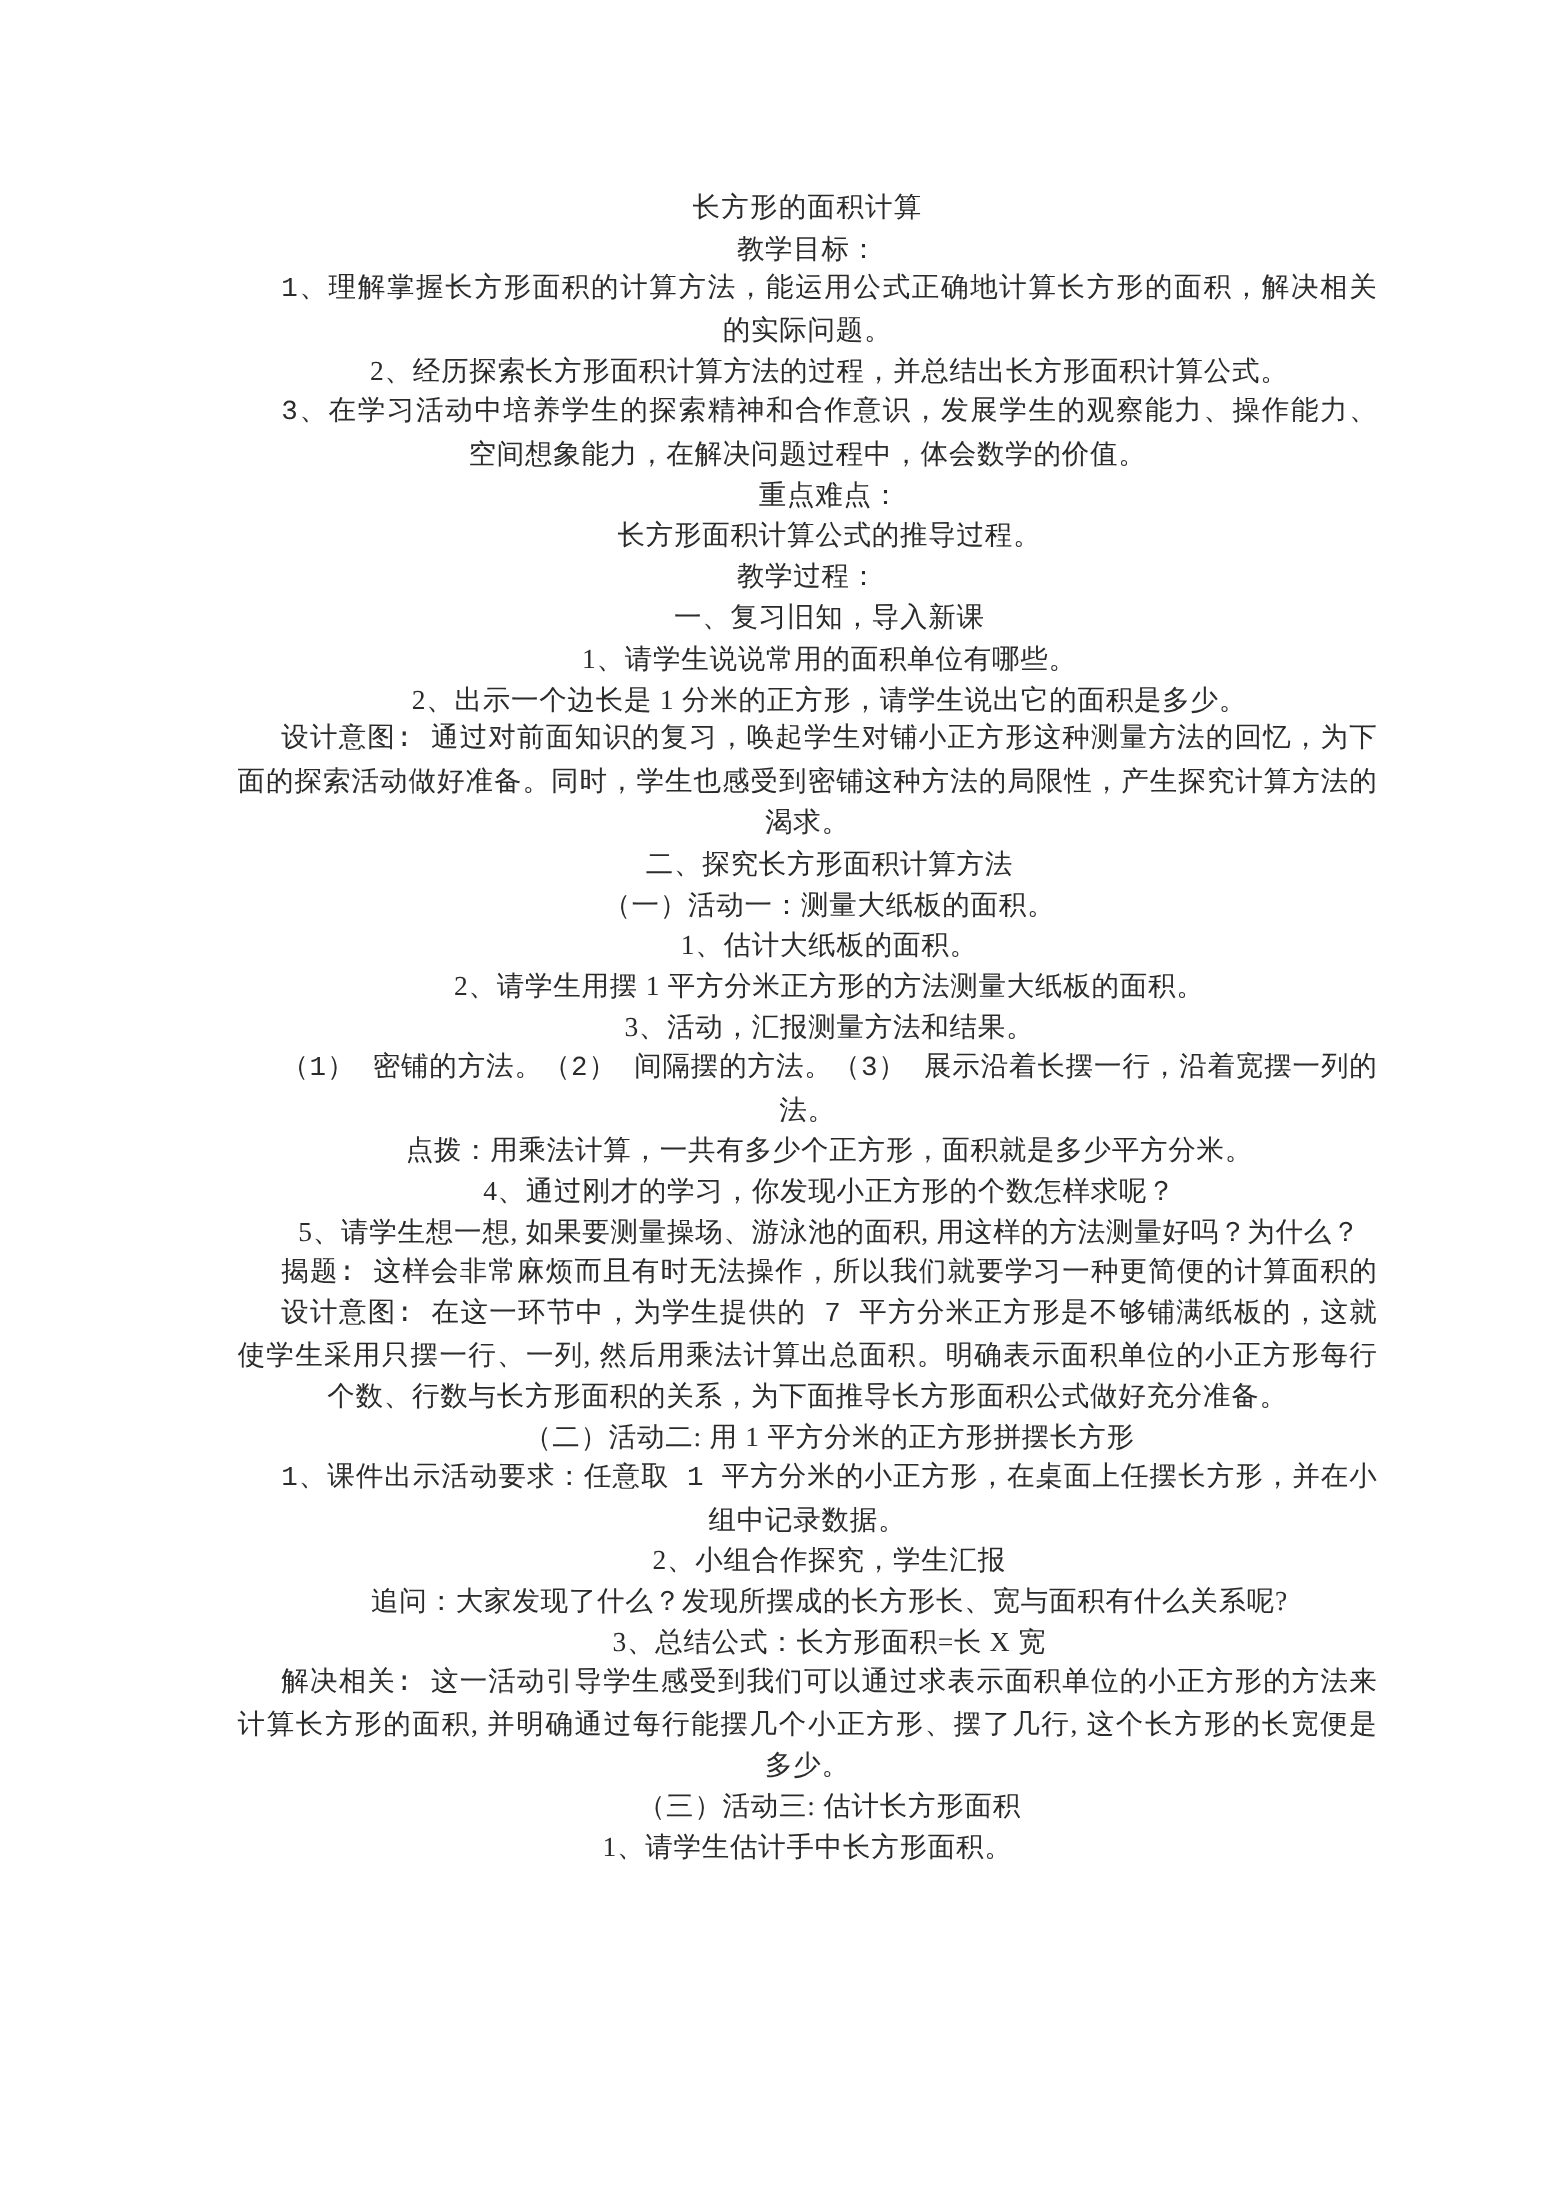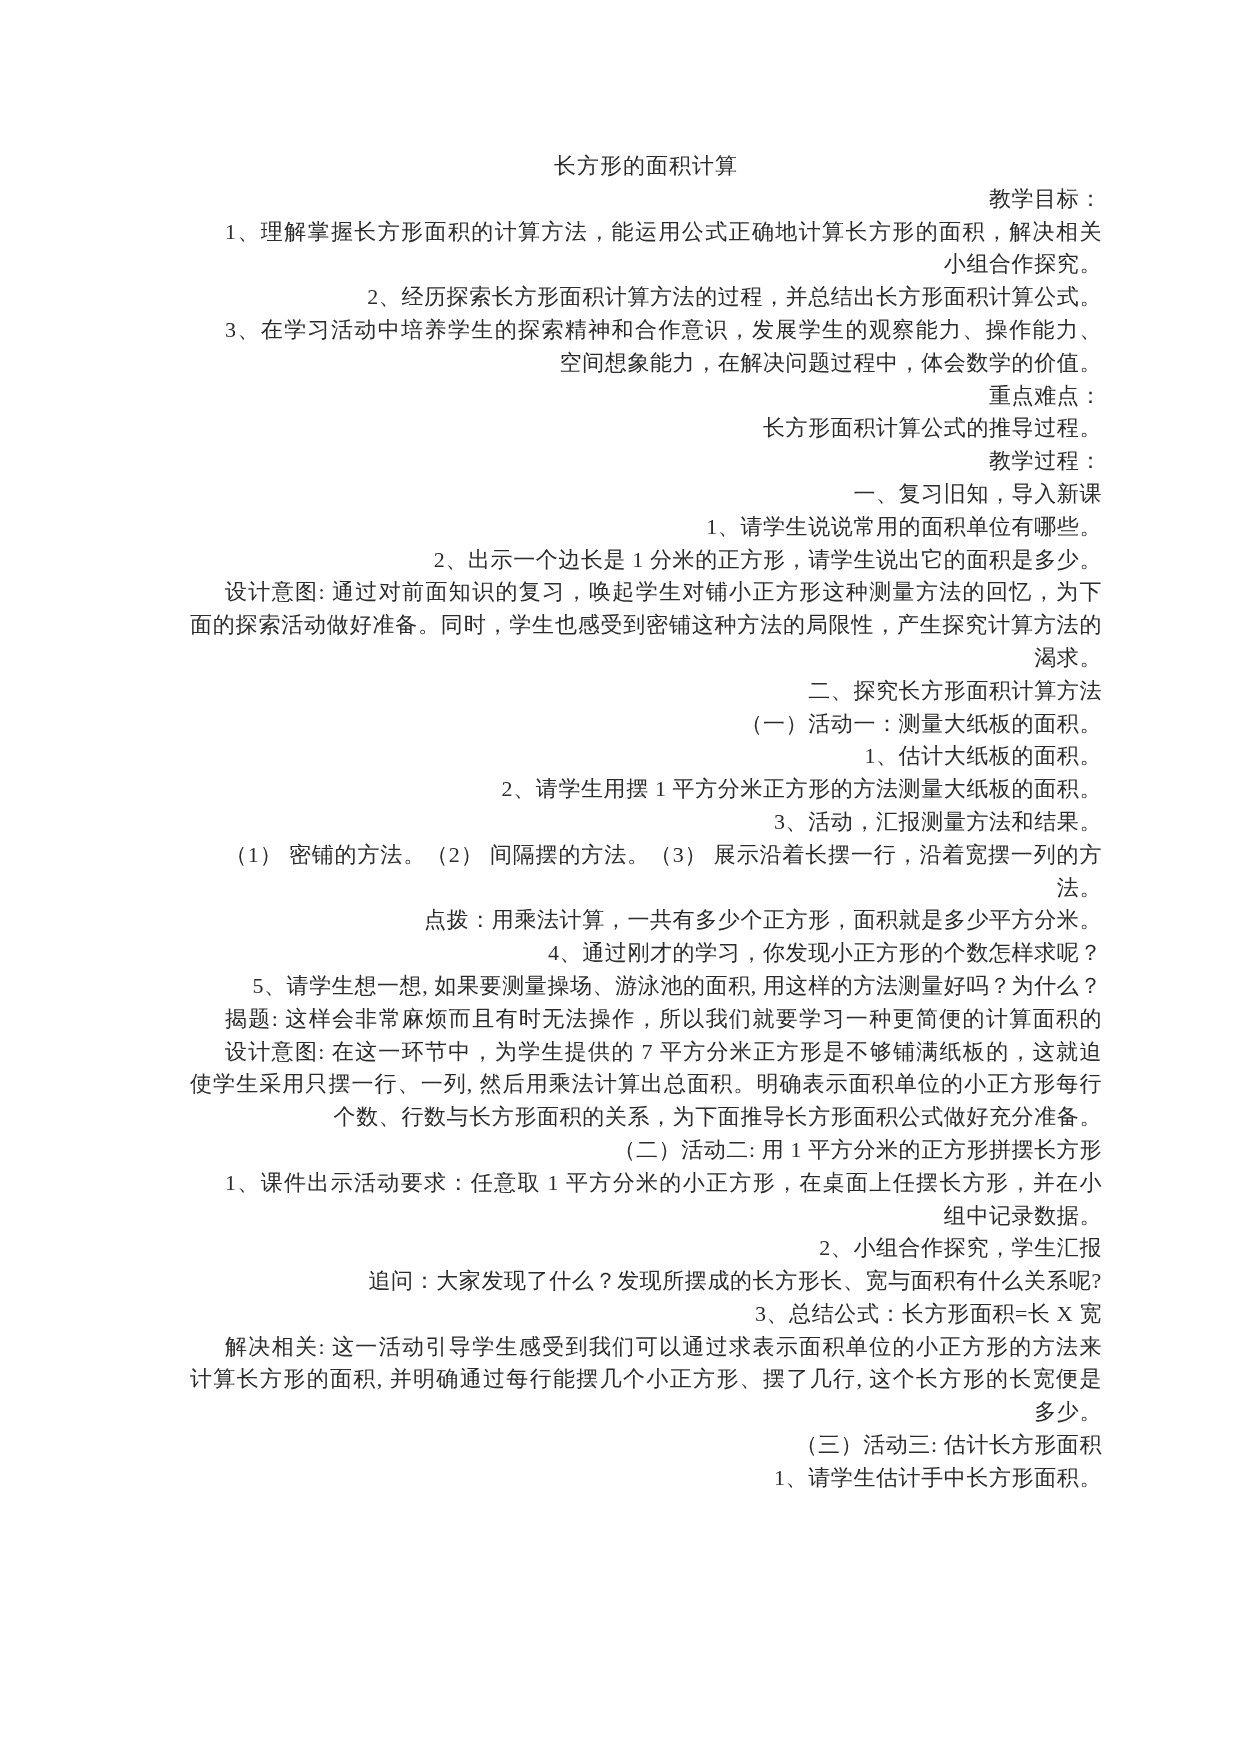--- a/index.html
+++ b/index.html
@@ -23,53 +23,54 @@
     font-family: "Liberation Serif", "DejaVu Serif", serif;
     font-size: 22px;
     color: #2b2b2b;
     letter-spacing: 0.6px;
   }
   .bline {
     display: block;
     height: 32.8px;
     line-height: 32.8px;
     overflow: hidden;
-    text-align: right;
+    text-align: center;
     white-space: normal;
   }
   
   .bline.center {
     text-align: center;
     letter-spacing: 1px;
   }
   
   .bline.indent { padding-left: 35px; }
   .bline.flush  { padding-left: 0; }
   
   .bline.indent-just {
     padding-left: 35px;
     text-align: justify;
     text-align-last: justify;
+    font-family: Liberation Mono, monospace;
   }
   .bline.flush-just {
     padding-left: 0;
     text-align: justify;
     text-align-last: justify;
   }
 </style>
 </head>
 <body>
 
 <div class="page" style="background: rgb(255, 255, 255);">
   <div class="doc" style="color: rgb(43, 43, 43);">
     <div class="bline center">长方形的面积计算</div>
     <div id="body-lines">
         <div class="bline flush">教学目标：</div>
         <div class="bline indent-just">1、理解掌握长方形面积的计算方法，能运用公式正确地计算长方形的面积，解决相关</div>
-        <div class="bline flush">小组合作探究。</div>
+        <div class="bline flush">的实际问题。</div>
         <div class="bline indent">2、经历探索长方形面积计算方法的过程，并总结出长方形面积计算公式。</div>
         <div class="bline indent-just">3、在学习活动中培养学生的探索精神和合作意识，发展学生的观察能力、操作能力、</div>
         <div class="bline flush">空间想象能力，在解决问题过程中，体会数学的价值。</div>
         <div class="bline indent">重点难点：</div>
         <div class="bline indent">长方形面积计算公式的推导过程。</div>
         <div class="bline flush">教学过程：</div>
         <div class="bline indent">一、复习旧知，导入新课</div>
         <div class="bline indent">1、请学生说说常用的面积单位有哪些。</div>
         <div class="bline indent">2、出示一个边长是 1 分米的正方形，请学生说出它的面积是多少。</div>
         <div class="bline indent-just">设计意图: 通过对前面知识的复习，唤起学生对铺小正方形这种测量方法的回忆，为下</div>

